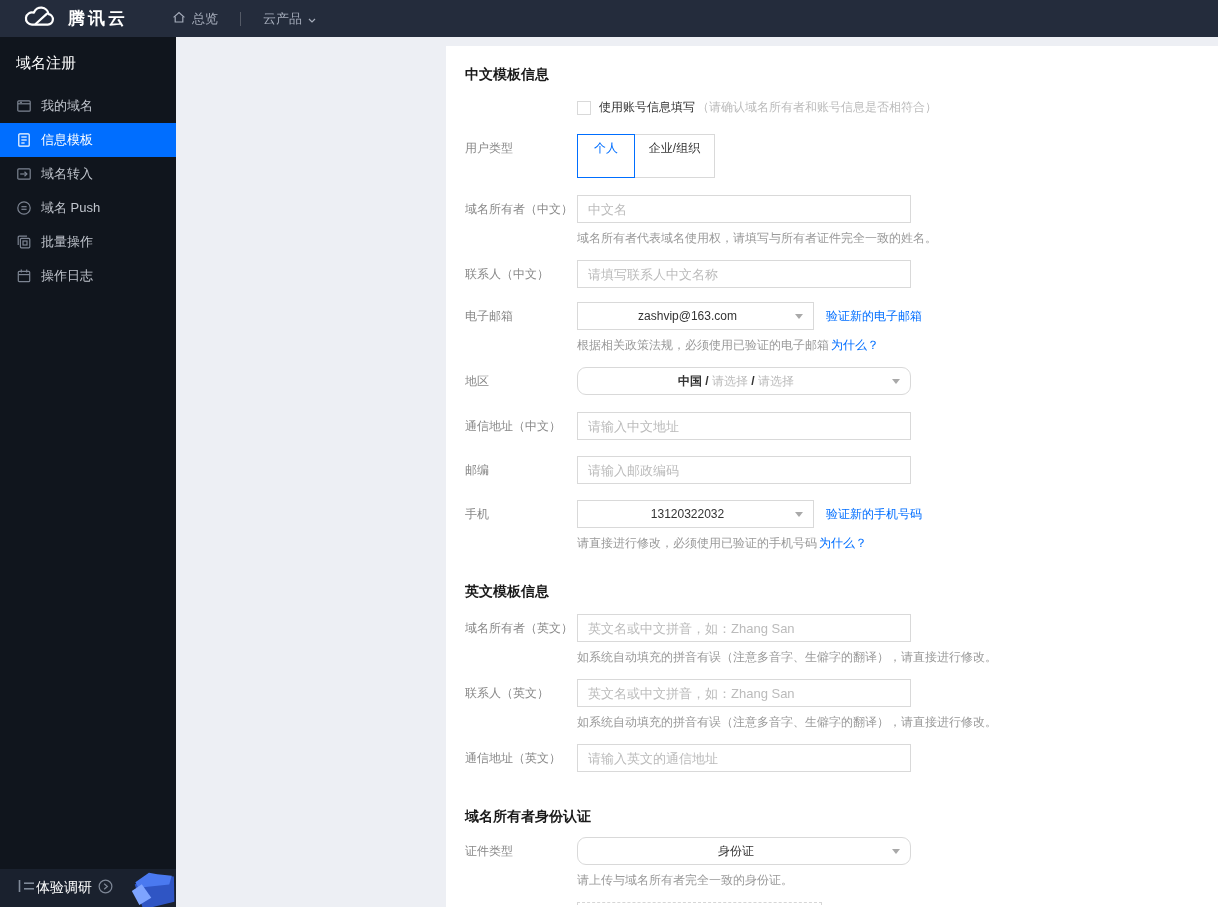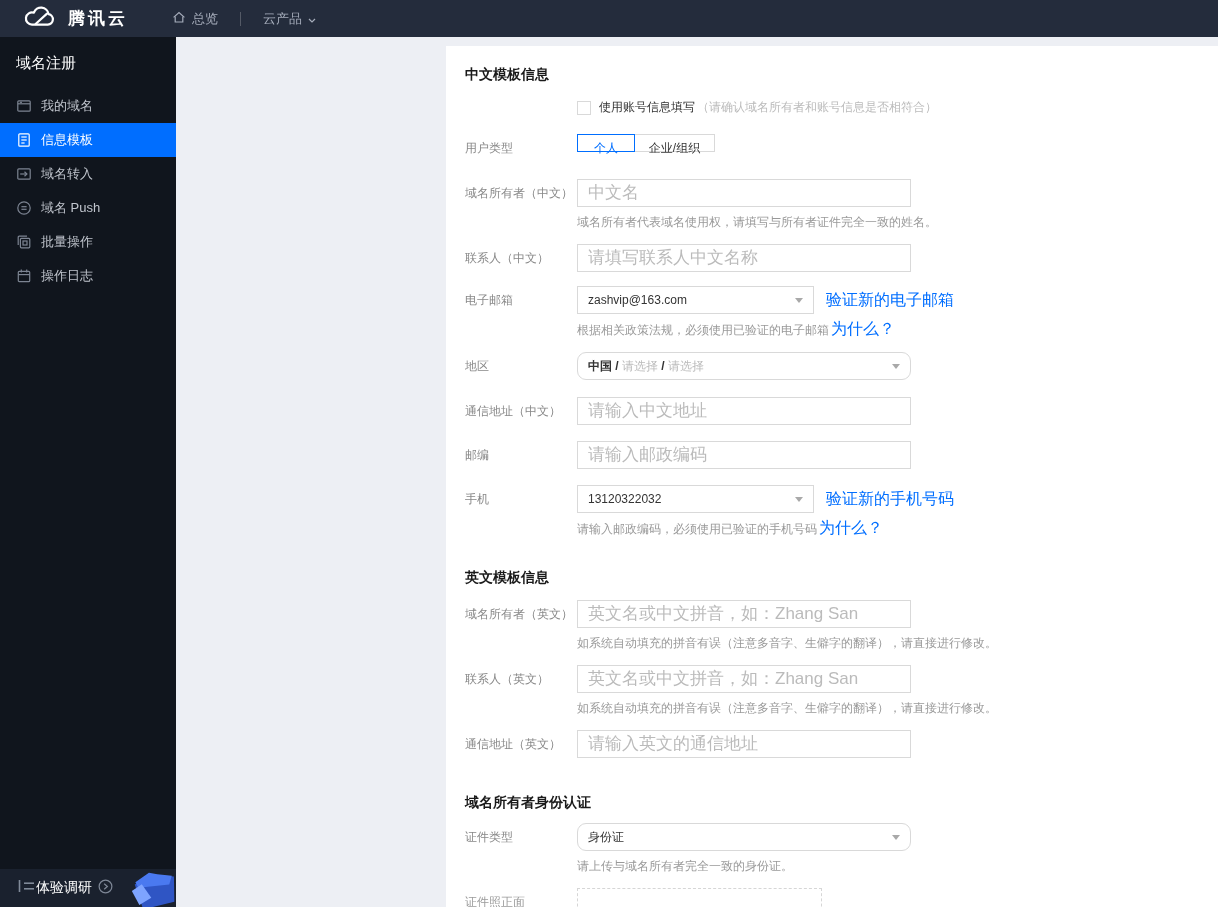--- a/index.html
+++ b/index.html
@@ -47,44 +47,44 @@
   .flabel { width:112px; flex-shrink:0; font-size:12px; color:#888; line-height:28px; }
   .flabel.light { color:#9b9b9b; }
   .control { flex:1; }
 
   .cb-line { display:flex; align-items:center; font-size:12px; }
   .cb { width:14px; height:14px; border:1px solid #d9d9d9; background:#fff; margin-right:8px;
         flex-shrink:0; cursor:pointer; }
   .cb-label { color:#333; }
   .cb-note { color:#bbb; margin-left:2px; }
 
-  .type-btn { display:inline-block; height:18px; line-height:26px; text-align:center;
+  .type-btn { display:inline-block; height:44px; line-height:26px; text-align:center;
               font-size:12px; background:#fff; border:1px solid #d9d9d9; color:#333;
               cursor:pointer; vertical-align:top; }
   .type-btn.personal { width:58px; }
   .type-btn.org { width:81px; margin-left:-1px; }
   .type-btn.selected { border-color:#006eff; color:#006eff; position:relative; z-index:1; }
 
-  .tinput { width:334px; height:28px; border:1px solid #d9d9d9; padding:0 10px; font-size:17px;
+  .tinput { width:334px; height:28px; border:1px solid #d9d9d9; padding:0 10px; font-size:13px;
             color:#333; outline:none; font-family:"Liberation Sans","DejaVu Sans",sans-serif; }
   .tinput::placeholder { color:#bbb; }
 
   .select { display:flex; align-items:center; height:28px; border:1px solid #d9d9d9;
             padding:0 10px; font-size:12px; background:#fff; cursor:pointer; }
-  .select .value { flex:1; color:#333; white-space:nowrap; overflow:hidden; }
+  .select .value { flex:1; color:#333; white-space:nowrap; overflow:hidden;text-align:center; }
   .select .arrow { width:0; height:0; border-left:4px solid transparent;
                    border-right:4px solid transparent; border-top:5px solid #a9a9a9; margin-left:8px; }
   .select.w237 { width:237px; }
   .select.w334 { width:334px;border-radius:9px; }
   .v-dark { color:#333; font-weight:bold; }
   .v-sep { color:#333; font-weight:bold; }
   .v-ph { color:#bbb; font-weight:normal; }
 
   .inline-ctl { display:flex; align-items:center; }
-  .link { color:#006eff; font-size:16px; text-decoration:none; cursor:pointer; }
+  .link { color:#006eff; font-size:12px; text-decoration:none; cursor:pointer; }
   .verify-link { margin-left:12px; line-height:28px; }
   .help { font-size:12px; color:#999; margin-top:7px; line-height:16px; }
   .help .link { margin-left:2px; }
 
   .upload { width:245px; height:60px; border:1px dashed #d6d6d6; position:relative;
             background:#fff; cursor:pointer; }
 </style>
 </head>
 <body>
 
@@ -291,21 +291,21 @@
       <div class="row">
         <div class="flabel">手机</div>
         <div class="control">
           <div class="inline-ctl">
             <div class="select w237">
               <span class="value">13120322032</span>
               <span class="arrow"></span>
             </div>
             <a class="link verify-link">验证新的手机号码</a>
           </div>
-          <div class="help"><span>请输入邮政编码，必须使用已验证的手机号码</span><a class="link">为什么？</a></div>
+          <div class="help"><span>请直接进行修改，必须使用已验证的手机号码</span><a class="link">为什么？</a></div>
         </div>
       </div>
 
       <h3 class="sec mt32">英文模板信息</h3>
 
       <div class="row">
         <div class="flabel">域名所有者（英文）</div>
         <div class="control">
           <input class="tinput" placeholder="英文名或中文拼音，如：Zhang San" style="">
           <div class="help">如系统自动填充的拼音有误（注意多音字、生僻字的翻译），请直接进行修改。</div>

